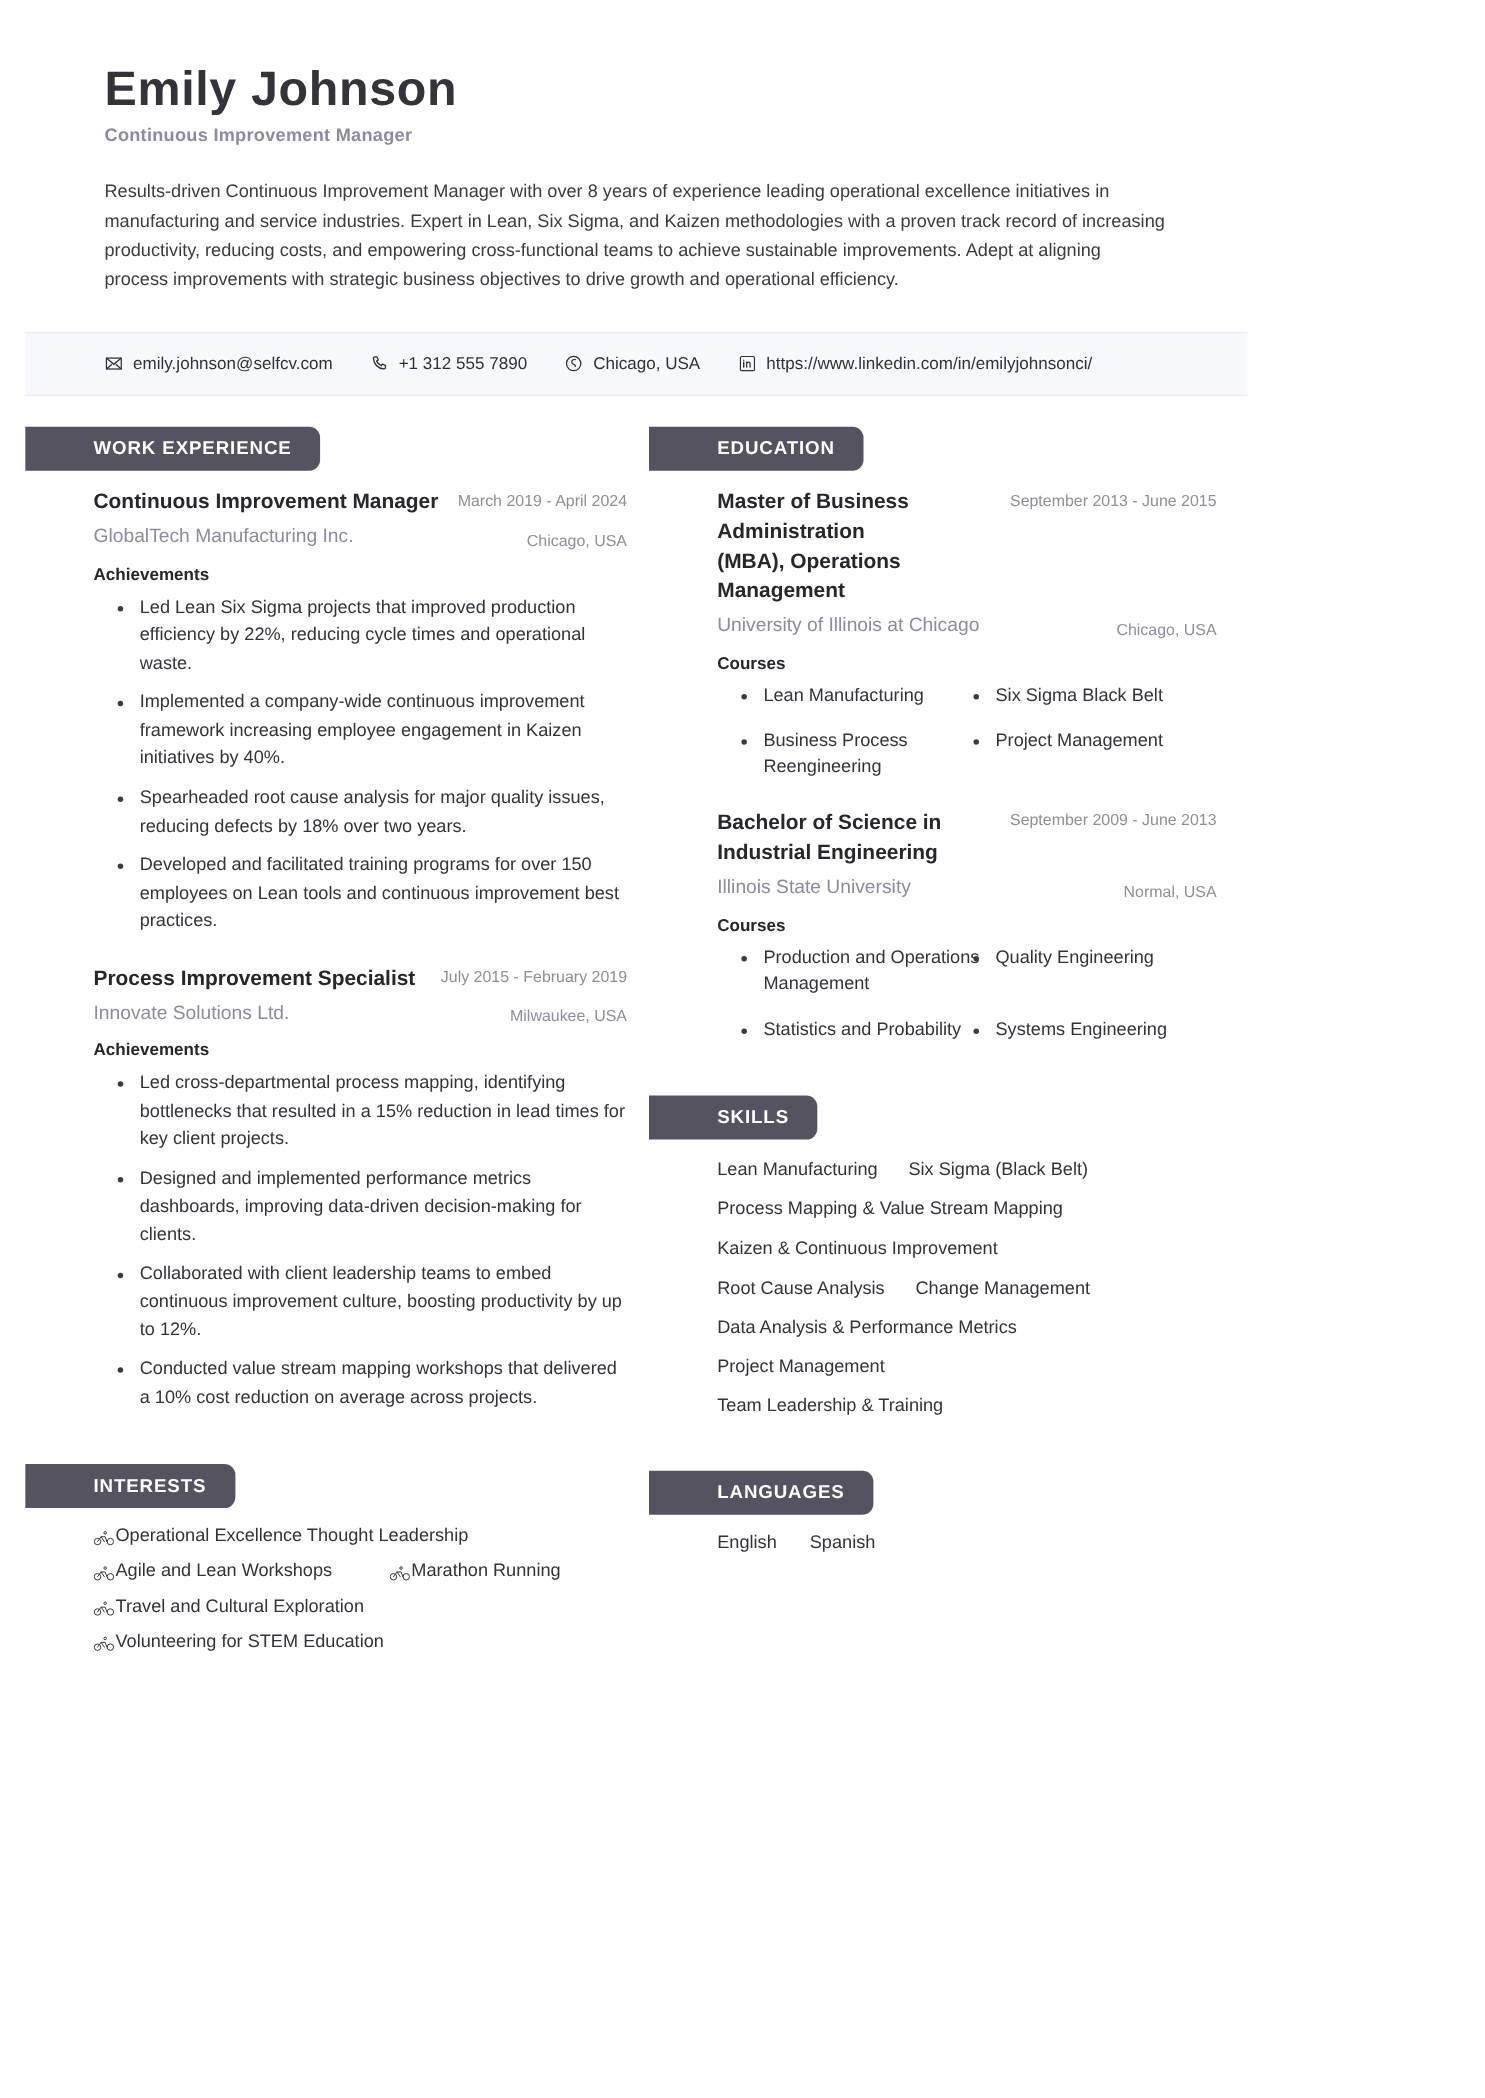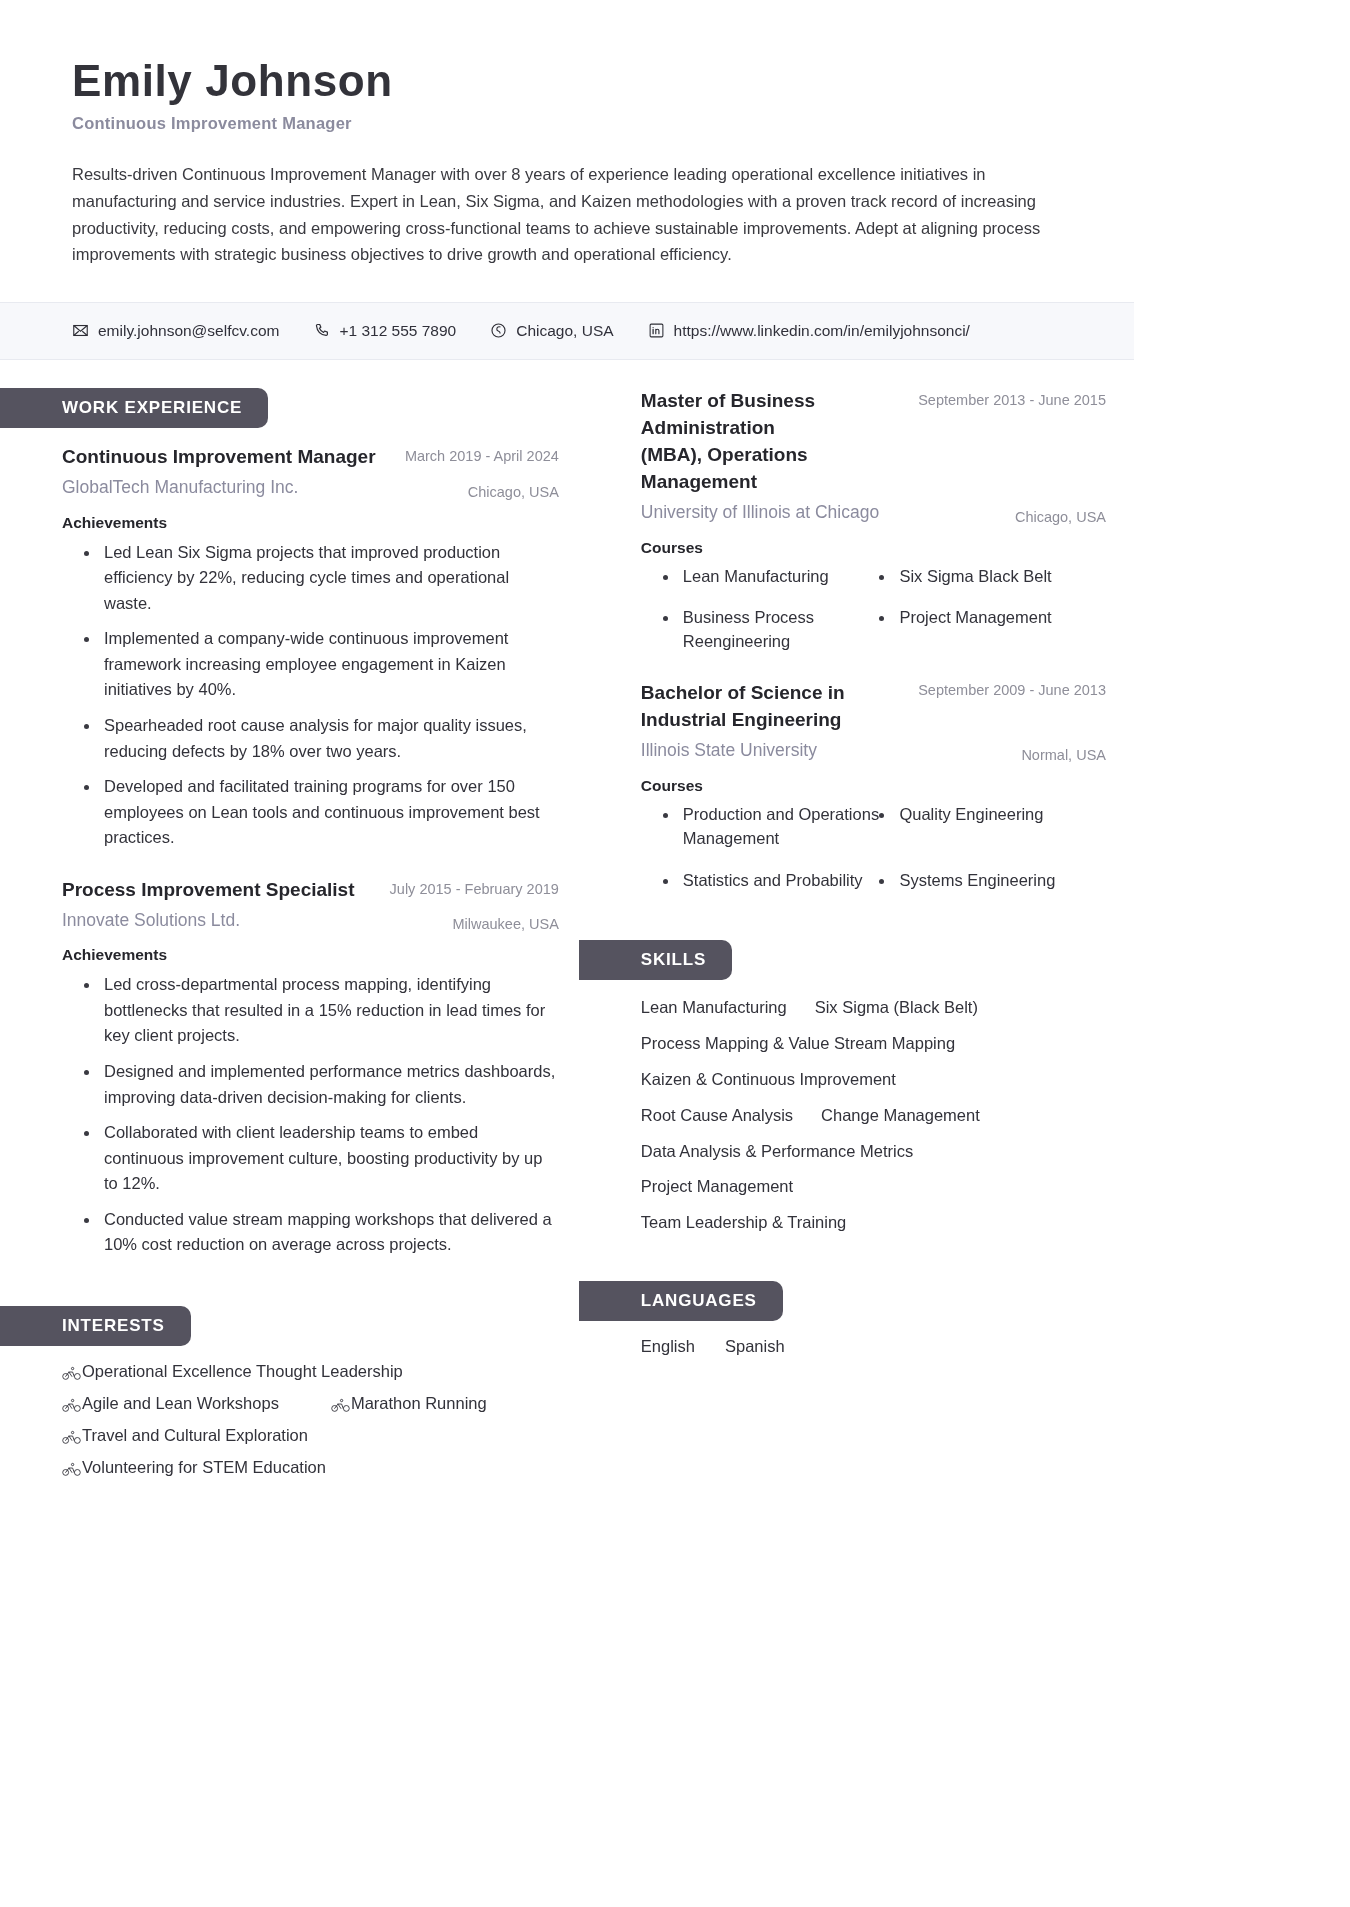--- a/index.html
+++ b/index.html
@@ -6,21 +6,21 @@
 
   body {
     width: 1350px;
     height: 1907px;
     background: #ffffff;
     font-family: "Liberation Sans", sans-serif;
     color: #2b2b30;
     overflow: hidden;
   }
 
-  .page { position: relative; width: 1134px; height: 1907px; background:#fff; }
+  .page { position: relative; width: 1134px; height: 1907px; background:#fff;padding-left:23px; }
 
   
   .header { padding: 56px 72px 0 72px; }
   .name {
     font-size: 44px;
     font-weight: 700;
     letter-spacing: 0.6px;
     color: #33333a;
     line-height: 1.12;
   }
@@ -433,20 +433,23 @@
 
           </div>
         </div>
       </div>
 
     </div>
 
     <div class="col-right">
 
       <div class="section">
+        <div class="pill-wrap">
+          <span class="pill right-col">EDUCATION</span>
+        </div>
         <div class="section-body">
 
           <div class="entry">
             <div class="entry-row">
               <div class="entry-title" style="max-width:200px">Master of Business Administration (MBA), Operations Management</div>
               <div class="entry-date">September 2013 - June 2015</div>
             </div>
             <div class="sub-row">
               <div class="entry-sub">University of Illinois at Chicago</div>
               <div class="entry-loc">Chicago, USA</div>

